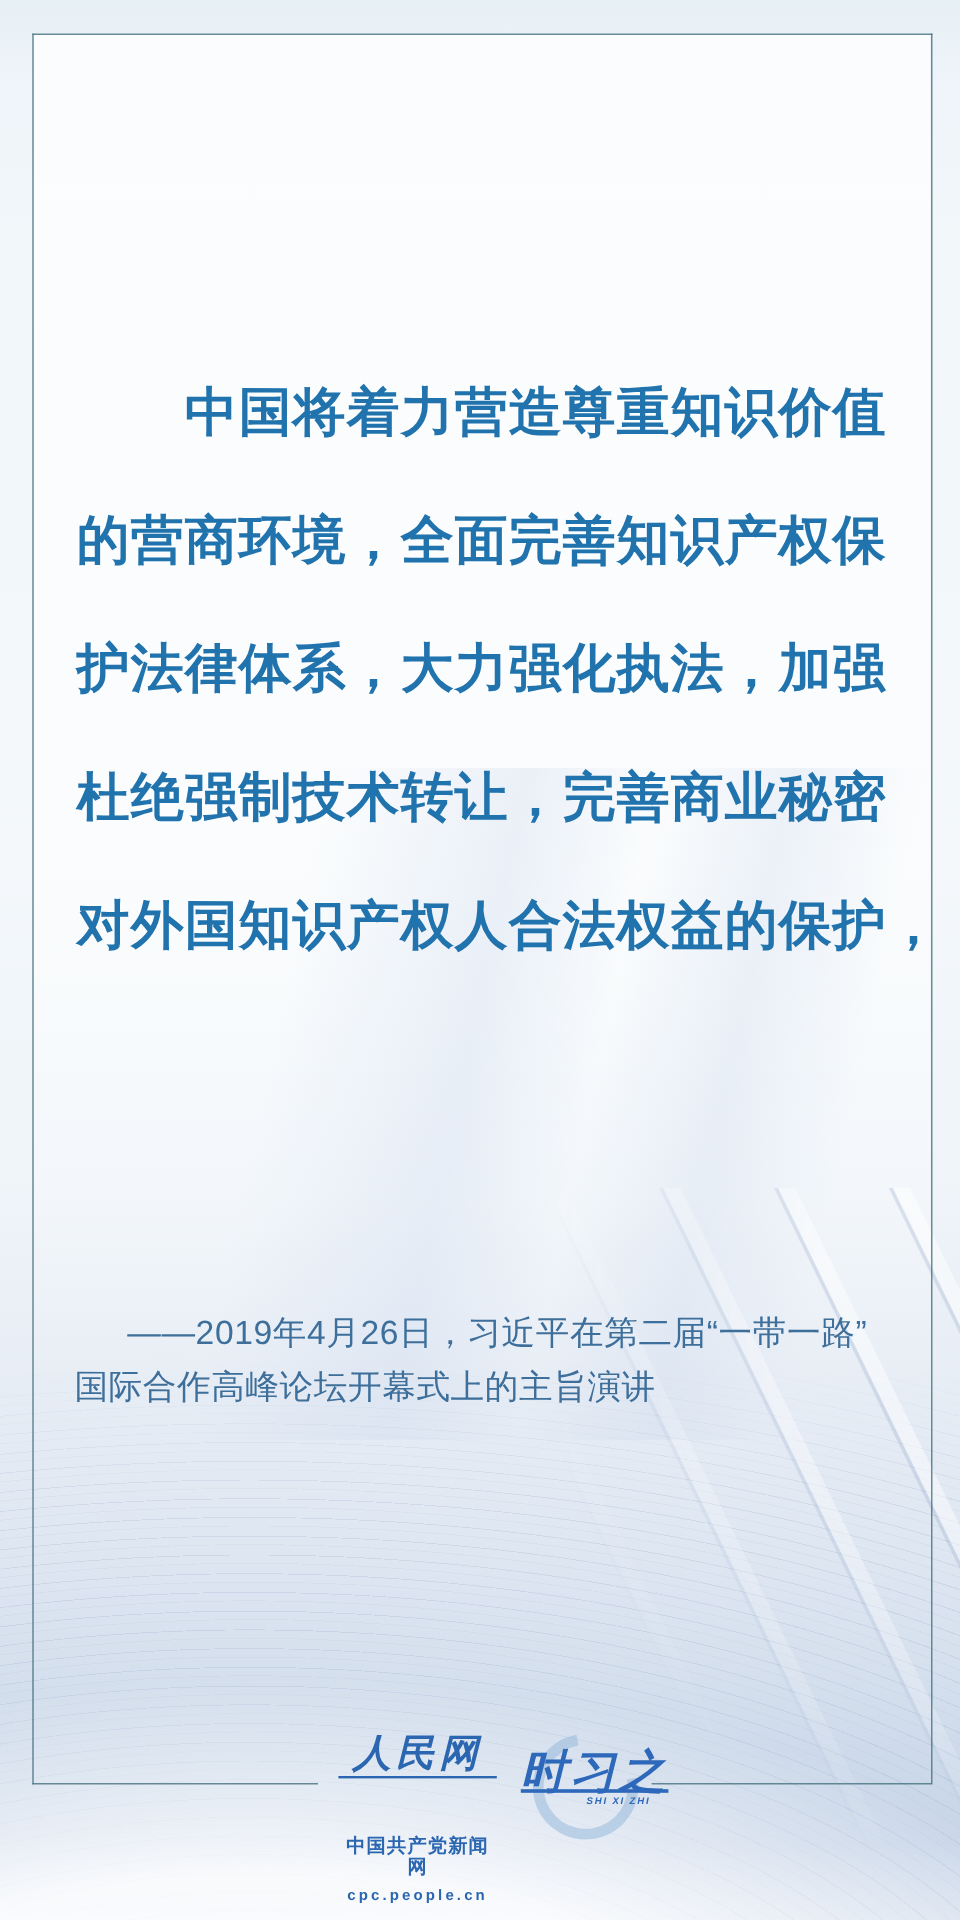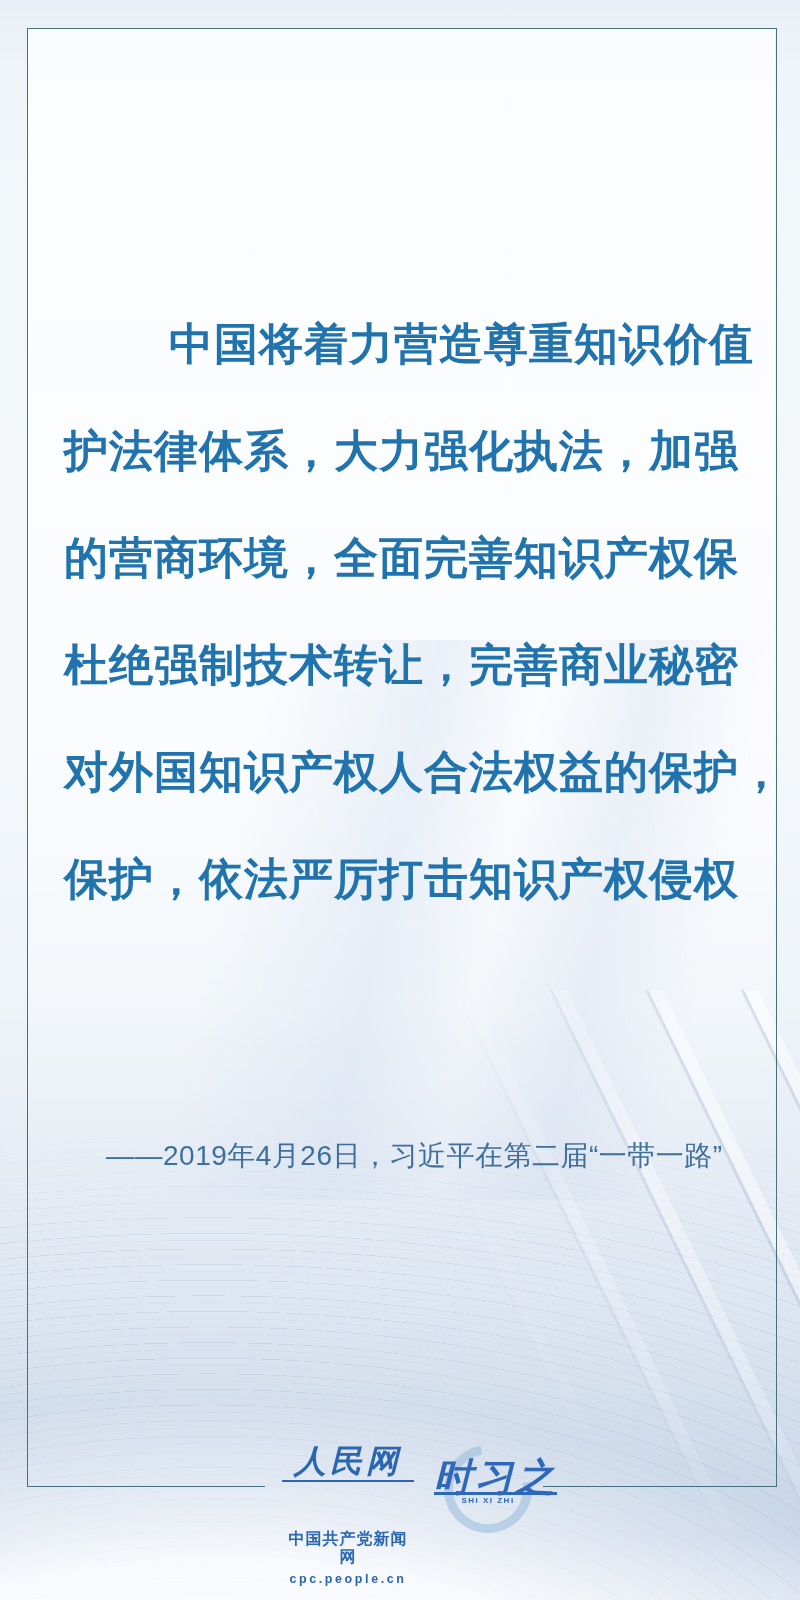--- a/index.html
+++ b/index.html
@@ -90,31 +90,31 @@
   
   .quote{
     position:absolute;left:64px;top:290px;width:690px;
     color:#2173ad;
     font-weight:bold;
     font-size:44px;
     line-height:107px;
     letter-spacing:1px;
   }
   .quote .line{white-space:nowrap;}
-  .quote .line.indent{text-indent:90px;text-align:right;}
+  .quote .line.indent{text-indent:90px;}
   
   .attribution{
     position:absolute;left:62px;top:1088px;width:700px;
     color:#3e6f9b;
     font-size:28px;
     line-height:45px;
     letter-spacing:.5px;
   }
   .attribution .line{white-space:nowrap;}
-  .attribution .line.indent{text-indent:44px;margin-top:45px;}
+  .attribution .line.indent{text-indent:44px;}
   
   .footer{
     position:absolute;left:282px;top:1443px;
     display:flex;align-items:flex-start;gap:20px;
   }
   .pd-logo{width:132px;text-align:center;color:#2b66b0;}
   .pd-script{
     font-family:"DejaVu Serif", serif;
     font-style:italic;font-weight:bold;
     font-size:32px;line-height:36px;letter-spacing:4px;
@@ -131,50 +131,50 @@
     transform:rotate(35deg);
   }
   .sxz-word{
     position:relative;z-index:1;
     color:#2d68ba;font-weight:bold;font-style:italic;
     font-size:38px;line-height:44px;letter-spacing:3px;
     padding-top:12px;white-space:nowrap;text-decoration:underline;
   }
   .sxz-roman{
     position:relative;z-index:1;
-    color:#2d68ba;font-weight:bold;
+    color:#2d68ba;font-weight:bold;font-style:italic;
     font-size:8px;letter-spacing:1.5px;
-    text-align:center;padding-right:2px;margin-top:-3px;
+    text-align:right;padding-right:2px;margin-top:-3px;
   }
 </style>
 </head>
 <body>
 
 <div class="poster">
 
   <div class="inner-veil"></div>
   <div class="sheen"></div>
   <div class="page-arcs"></div>
   <div class="page-folds"></div>
 
   <div class="frame"></div>
   <div class="frame-bottom-left"></div>
   <div class="frame-bottom-right"></div>
 
   <div class="quote">
     <div class="line indent">中国将着力营造尊重知识价值</div>
+    <div class="line">的营商环境，全面完善知识产权保</div>
     <div class="line">护法律体系，大力强化执法，加强</div>
-    <div class="line">的营商环境，全面完善知识产权保</div>
     <div class="line">杜绝强制技术转让，完善商业秘密</div>
     <div class="line">对外国知识产权人合法权益的保护，</div>
-    <div class="line">保护，依法严厉打击知识产权侵权</div>
   </div>
 
   <div class="attribution">
     <div class="line indent">——2019年4月26日，习近平在第二届“一带一路”</div>
+    <div class="line">国际合作高峰论坛开幕式上的主旨演讲</div>
   </div>
 
   <div class="footer">
     <div class="pd-logo">
       <div class="pd-script">人民网</div>
       <div class="pd-rule"></div>
       <div class="pd-site">中国共产党新闻网</div>
       <div class="pd-domain">cpc.people.cn</div>
     </div>
     <div class="sxz-logo">

